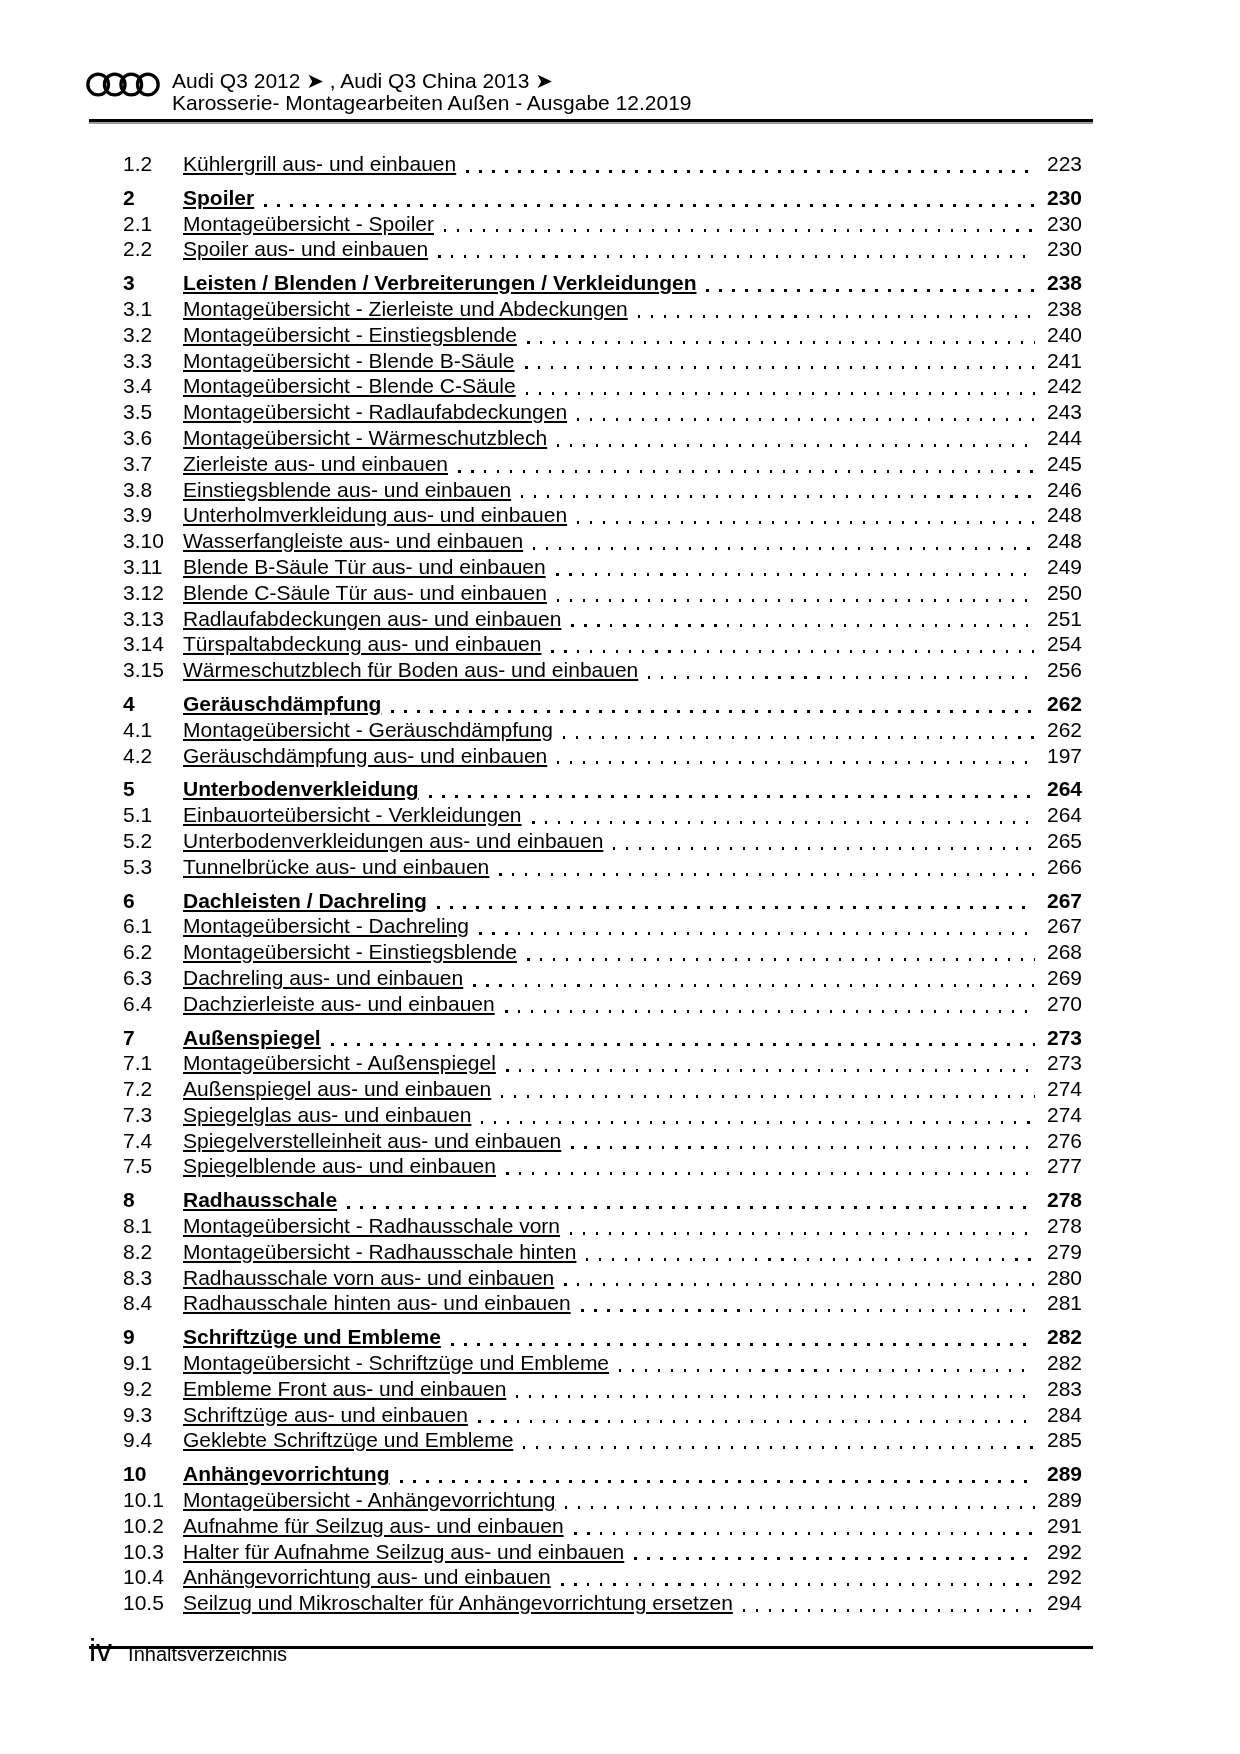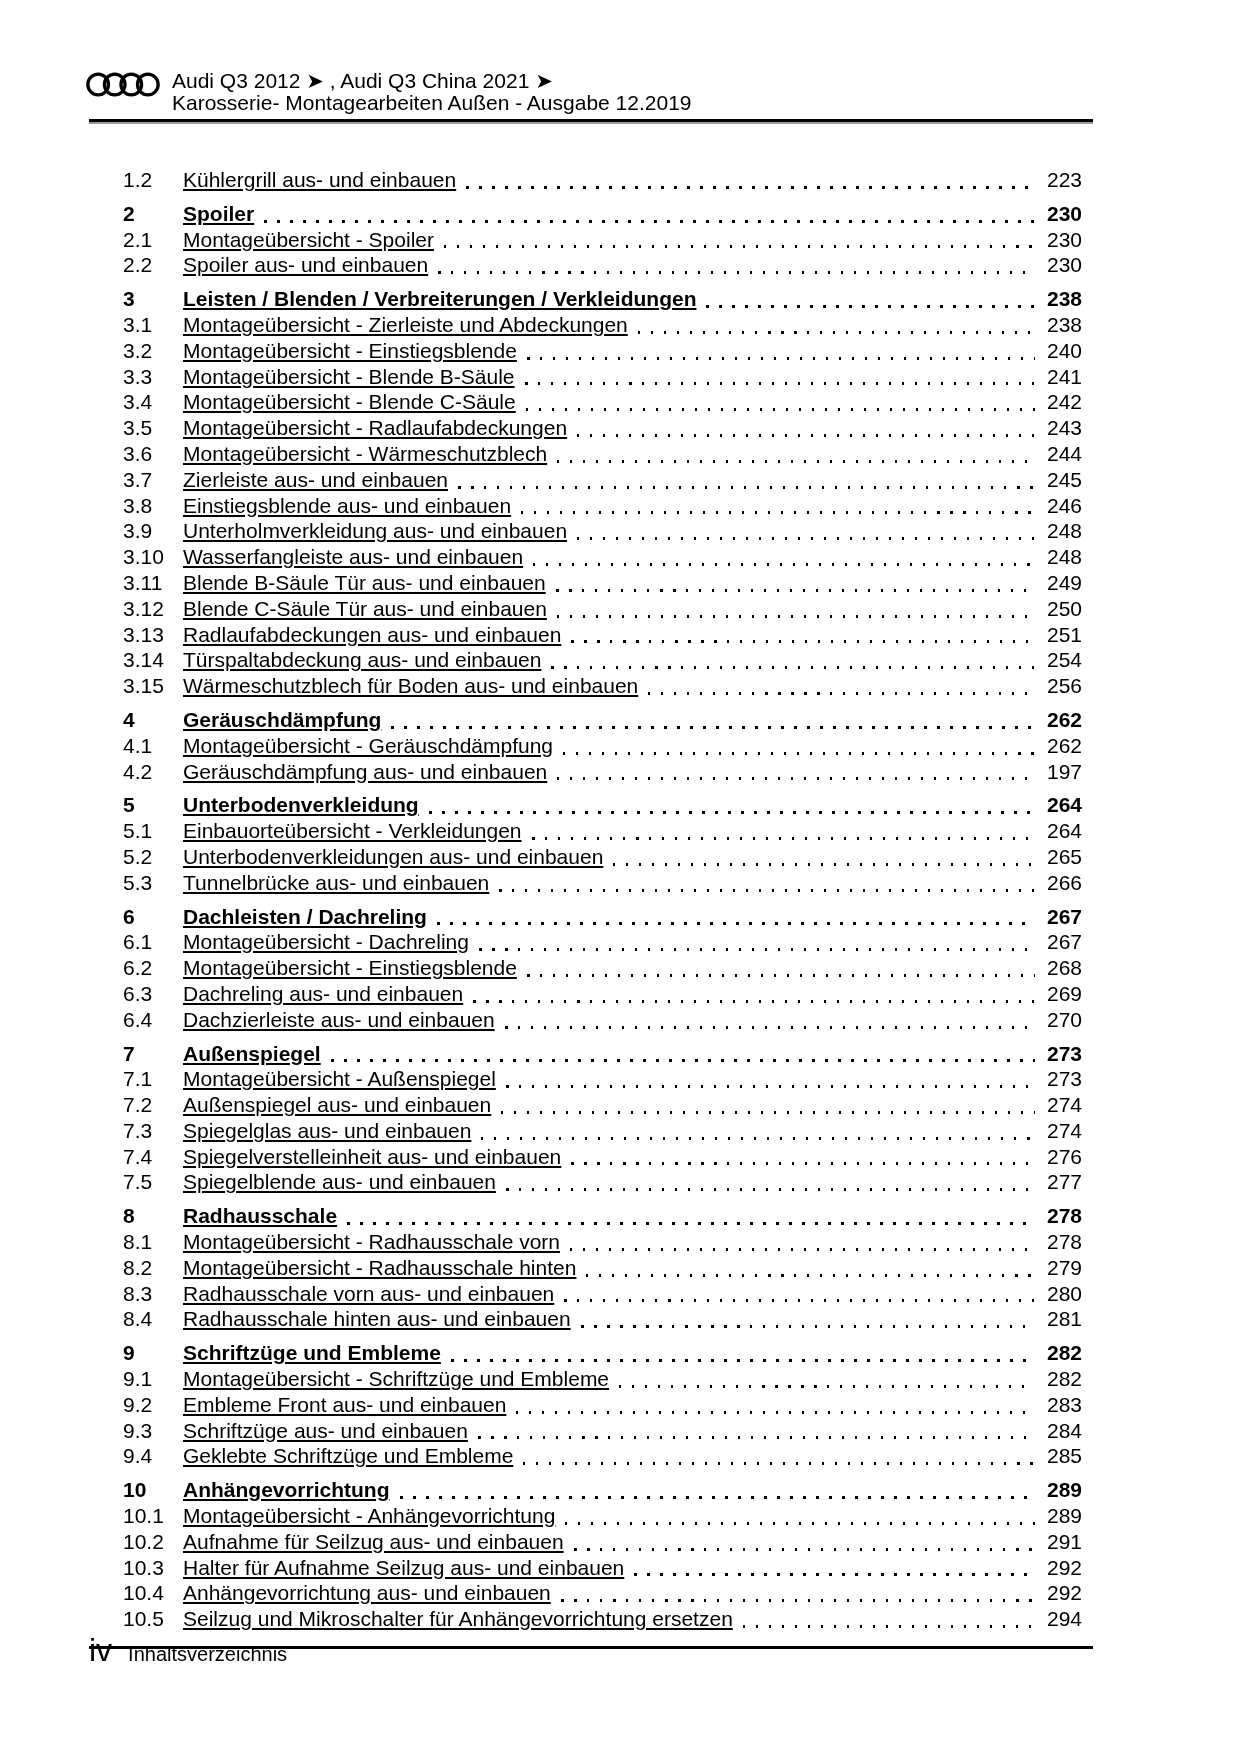--- a/index.html
+++ b/index.html
@@ -32,21 +32,21 @@
     height: 3px;
     background: #000000;
   }
   .rule-header { top: 119px; box-shadow: 0 2px 0 #9c9c9c; }
   .rule-footer { top: 1646px; }
 
   
   .toc {
     position: absolute;
     left: 123px;
-    top: 168px;
+    top: 152px;
     width: 970px;
     font-size: 21px;
   }
   .toc-row {
     display: flex;
     align-items: baseline;
     height: 25.8px;
     white-space: nowrap;
   }
   .toc-row .num { width: 60px; flex: none; }
@@ -83,21 +83,21 @@
 <div class="page">
 
   <div class="header">
     <svg class="logo-svg" viewBox="0 0 76 26" aria-hidden="true">
       <circle cx="12.5" cy="13" r="10.6" fill="none" stroke="#000" stroke-width="3.4"></circle>
       <circle cx="29.5" cy="13" r="10.6" fill="none" stroke="#000" stroke-width="3.4"></circle>
       <circle cx="46.5" cy="13" r="10.6" fill="none" stroke="#000" stroke-width="3.4"></circle>
       <circle cx="63.5" cy="13" r="10.6" fill="none" stroke="#000" stroke-width="3.4"></circle>
     </svg>
     <div class="header-titles">
-      <div>Audi Q3 2012 ➤ , Audi Q3 China 2021 ➤</div>
+      <div>Audi Q3 2012 ➤ , Audi Q3 China 2013 ➤</div>
       <div>Karosserie- Montagearbeiten Außen - Ausgabe 12.2019</div>
     </div>
   </div>
 
   <div class="rule rule-header"></div>
 
   <div class="toc" id="toc-rows">
       <div class="toc-row">
       <span class="num">1.2</span>
       <span class="title">Kühlergrill aus- und einbauen</span>

